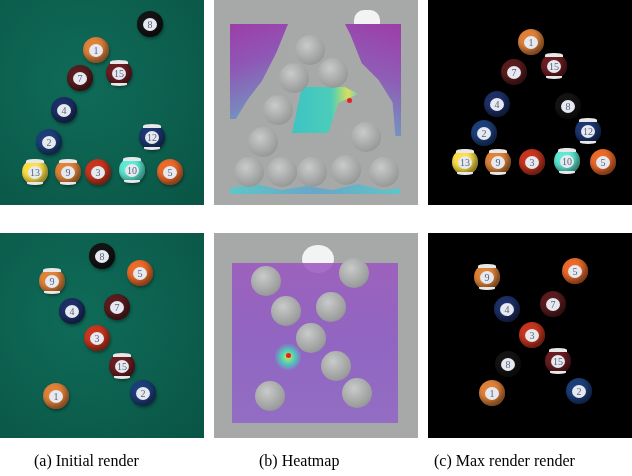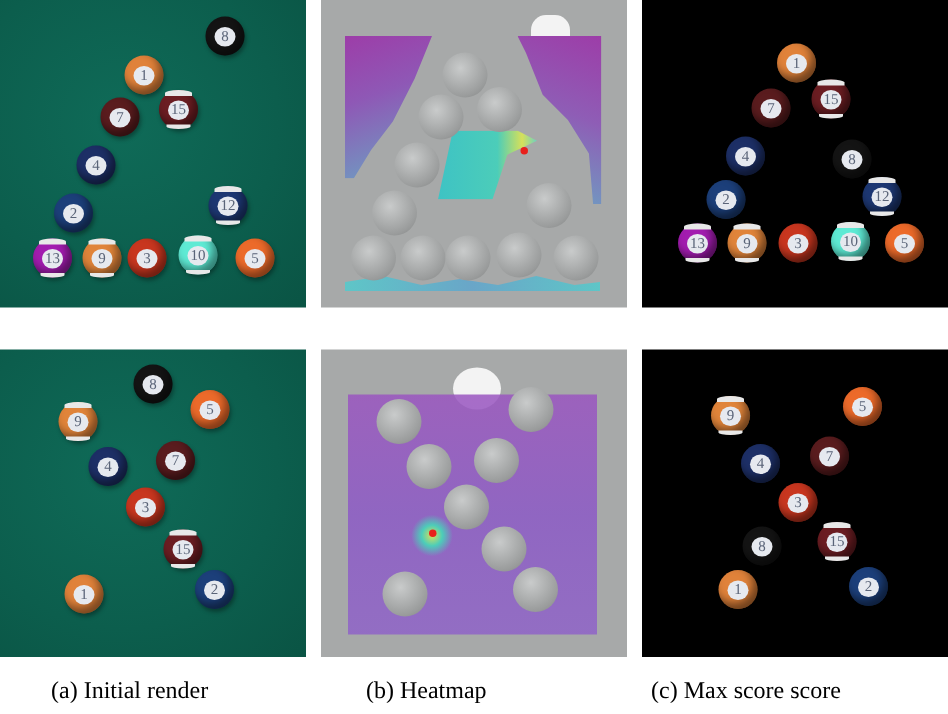--- a/index.html
+++ b/index.html
@@ -7,21 +7,21 @@
   .panel{position:absolute;width:204px;height:205px;overflow:hidden;}
   .felt{background:radial-gradient(ellipse at 40% 40%,#0f6b58 0%,#0c5e4d 60%,#0a5444 100%);}
   .heat{background:#a7a9a9;}
   .render{background:#000;}
   .ball{position:absolute;width:26px;height:26px;border-radius:50%;box-shadow:inset -3px -4px 6px rgba(0,0,0,.45),1px 2px 3px rgba(0,0,0,.35);}
   .ball .dot{position:absolute;left:6px;top:7px;width:14px;height:13px;border-radius:50%;background:#e6e9ef;font:10px "Liberation Serif",serif;color:#5a6478;text-align:center;line-height:13px;}
   .stripe::before{content:"";position:absolute;left:4px;right:4px;top:0;height:4px;border-radius:50% 50% 0 0;background:#e8e8e8;}
   .stripe::after{content:"";position:absolute;left:5px;right:5px;bottom:0;height:3px;border-radius:0 0 50% 50%;background:#e8e8e8;}
   .b1{background:#e0823a}.b2{background:#1c3f7a}.b3{background:#c8361f}.b4{background:#1d2f66}.b5{background:#ec6a2a}
   .b7{background:#5a1c1e}.b8{background:#141414}.b9{background:#e0843a}.b10{background:#5eead4}.b12{background:#1d3772}
-  .b13{background:#a21caf}.b15{background:#6b1d22}
+  .b13{background:#fde047}.b15{background:#6b1d22}
   .render .ball{box-shadow:inset -3px -4px 6px rgba(0,0,0,.5);}
   .bump{position:absolute;border-radius:50%;background:radial-gradient(circle at 40% 35%,#c9cbcb 0%,#9a9c9c 70%,#7f8181 100%);}
   .hm{position:absolute;}
   .caption{position:absolute;top:452px;font-size:16px;color:#000;white-space:nowrap;}
   .red{position:absolute;width:5px;height:5px;border-radius:50%;background:#e8201c;}
 </style>
 </head>
 <body>
 
 <div class="panel felt" style="left:0;top:0;" id="p-a1">
@@ -195,14 +195,14 @@
     </div>
     <div class="ball b1" style="left: 51px; top: 147px;">
       <div class="dot">1</div>
     </div>
     <div class="ball b2" style="left: 138px; top: 145px;">
       <div class="dot">2</div>
     </div>
   </div>
 
 <div class="caption" style="left:34px;">(a) Initial render</div>
-<div class="caption" style="left:244px;">(b) Heatmap</div>
-<div class="caption" style="left:434px;">(c) Max score score</div>
+<div class="caption" style="left:259px;">(b) Heatmap</div>
+<div class="caption" style="left:434px;">(c) Max render render</div>
 
 </body></html>

